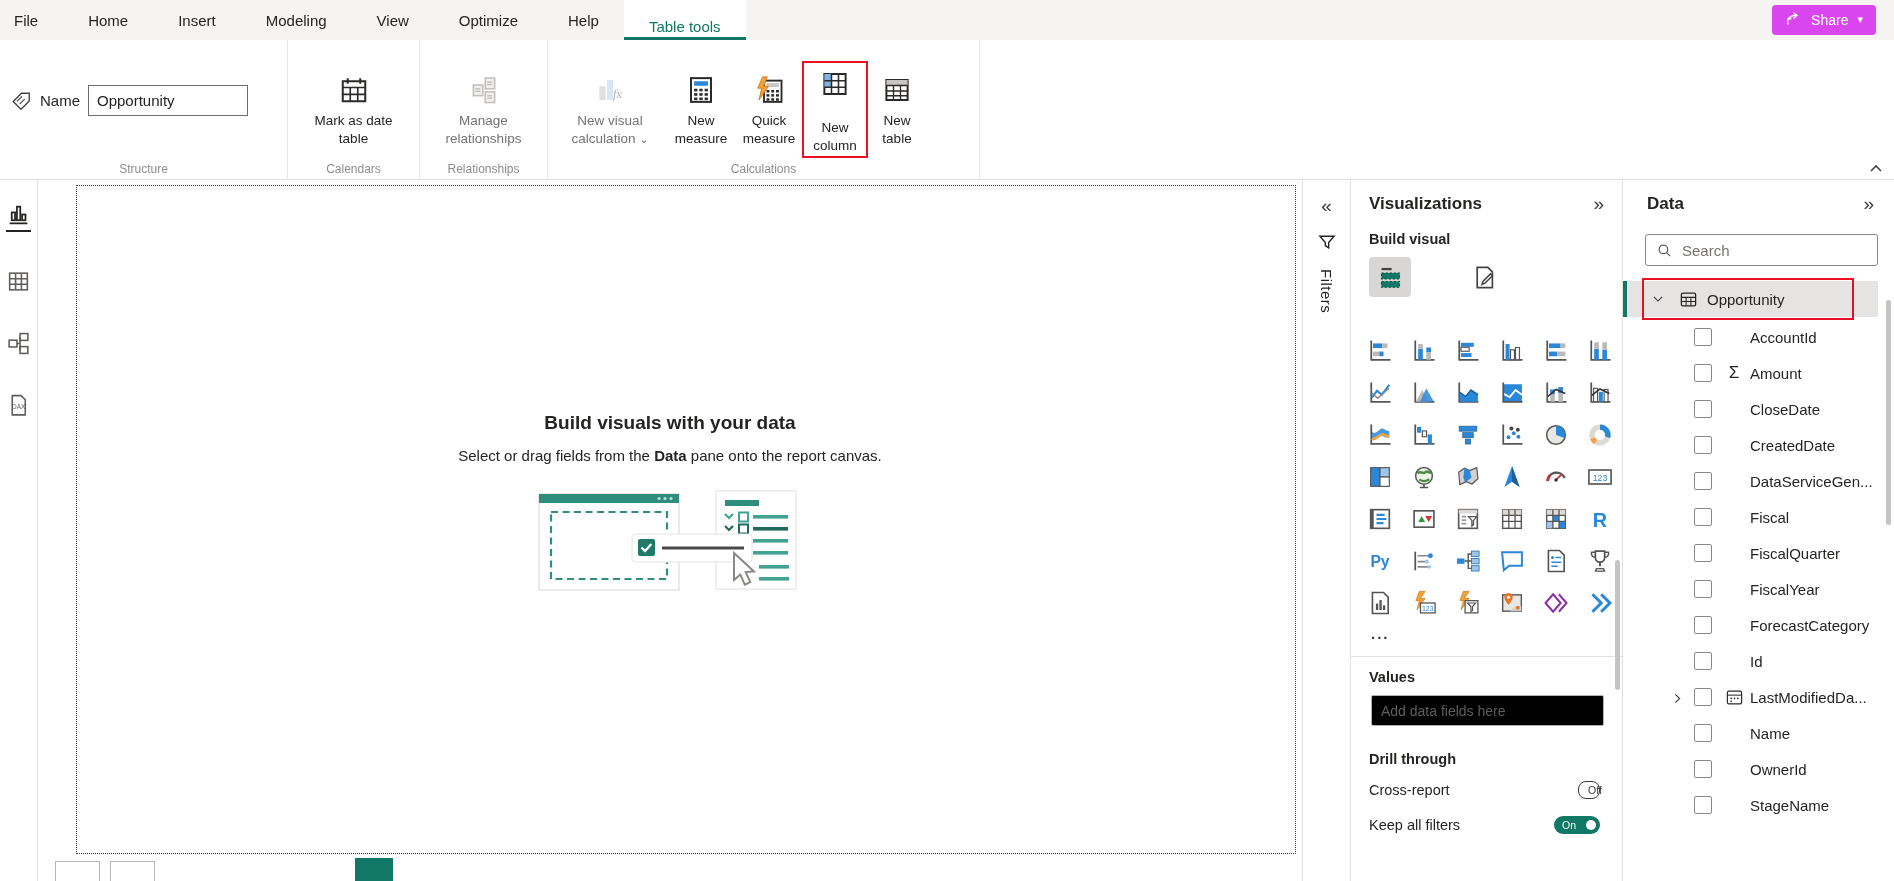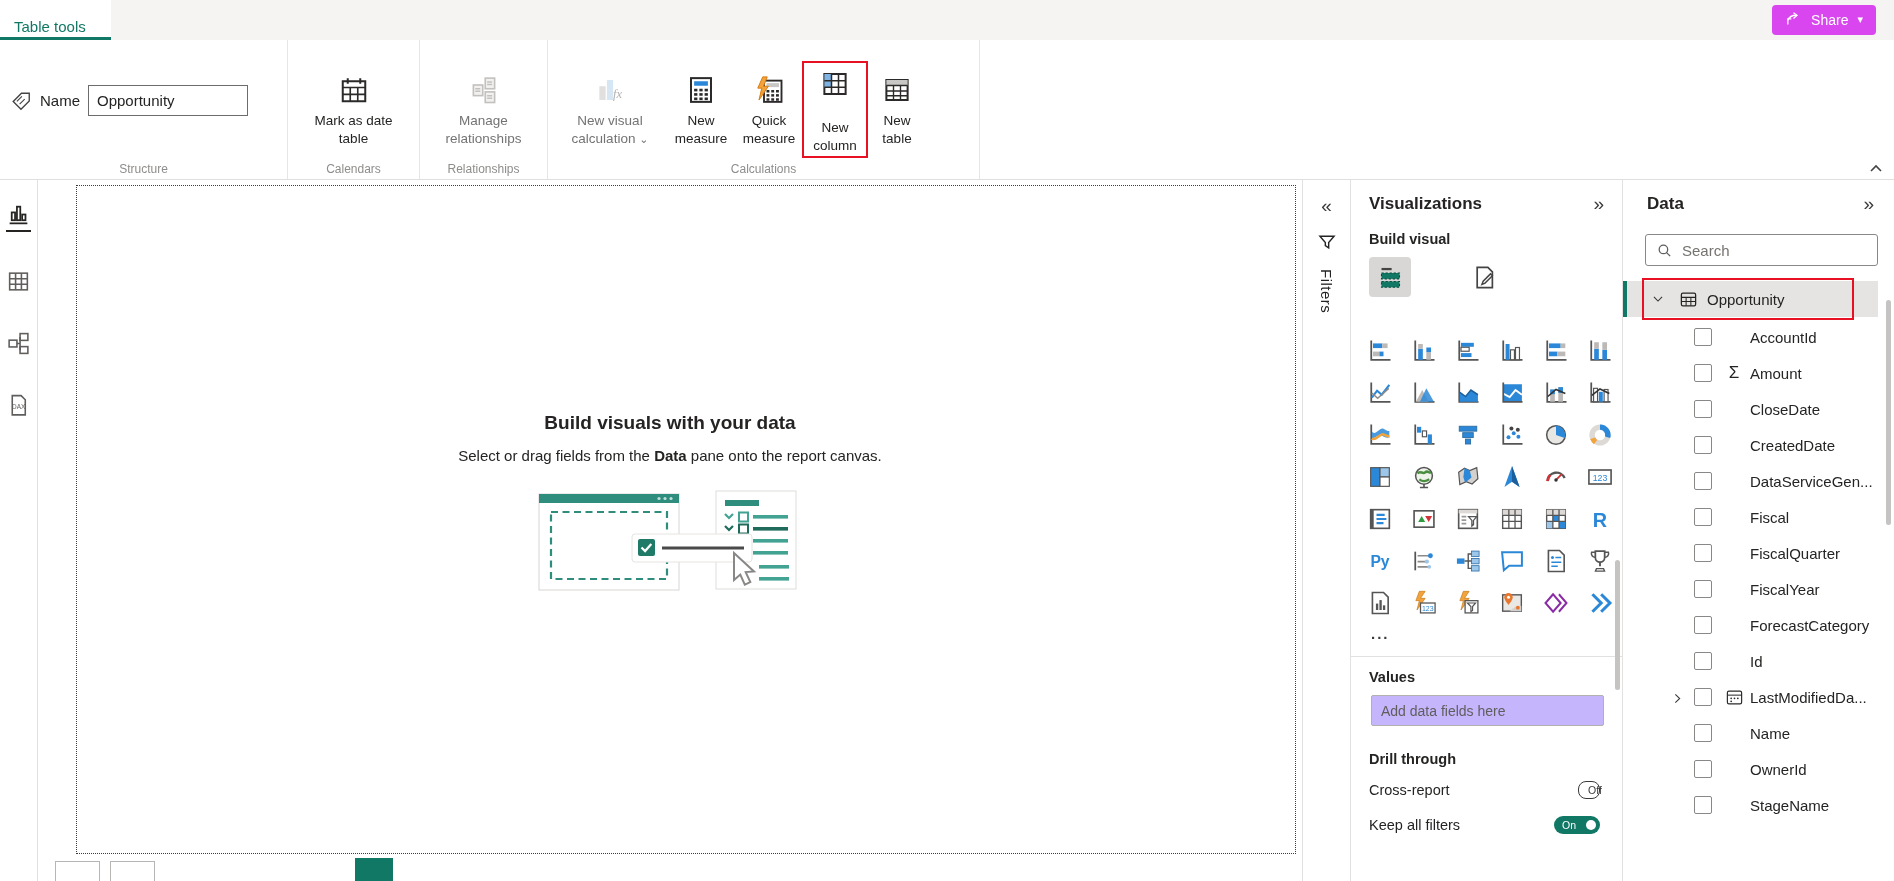--- a/index.html
+++ b/index.html
@@ -81,21 +81,21 @@
   .vis-tab svg { width:27px; height:27px; }
   .vis-grid { margin-top:40px; margin-left:-4px; width:250px; display:grid; grid-template-columns:repeat(6,1fr);
     row-gap:14px; justify-items:center;gap:14px; }
   .vis-cell { width:28px; height:28px; }
   .vis-cell svg { width:28px; height:28px; }
   .more-dots { margin:8px 0 0 2px; font-size:15px; font-weight:bold; color:#3b3a39; letter-spacing:2px; }
   .vis-divider { border-top:1px solid #e3e1df; margin:14px -12px 0 -18px; }
   .values-label, .drill-label { font-size:14.5px; font-weight:bold; }
   .values-label { margin-top:12px; }
   .field-well { margin:10px 6px 0 2px; height:31px; border:1px solid #b3b0ad; border-radius:2px;
-    font-size:14px; color:#605e5c; display:flex; align-items:center; padding:0 9px; background:#c4b5fd; }
+    font-size:14px; color:#605e5c; display:flex; align-items:center; padding:0 9px; background:#000000; }
   .drill-label { margin-top:25px; }
   .toggle-row { display:flex; align-items:center; margin-top:14px; padding-right:10px; }
   .toggle-row .trlabel { font-size:14.5px; }
   .toggle-off { margin-left:auto; width:22px; height:18px; border:1.5px solid #3b3a39; border-radius:8px;
     position:relative; display:flex; align-items:center;text-align:center; }
   .toggle-off .knob { width:10px; height:10px; border-radius:50%; background:#3b3a39; margin-left:3px; }
   .toggle-off .tstate { font-size:10.5px; color:#3b3a39; margin-left:6px; }
   .toggle-on { margin-left:auto; width:46px; height:18px; background:#117865; border-radius:10px;
     display:flex; align-items:center; }
   .toggle-on .tstate { font-size:10.5px; color:#fff; margin-left:8px; }
@@ -126,20 +126,29 @@
     font-size:17px; color:#252423; flex:none; }
   .fld-icon-slot .fld-ic { width:19px; height:19px; }
   .fld-name { font-size:15px; margin-left:3px; white-space:nowrap; }
 </style>
 </head>
 <body>
 
 <div class="app">
 
   <div class="menubar">
+    <div id="menu-items" style="display:flex;">
+        <div class="menu-item">File</div>
+        <div class="menu-item">Home</div>
+        <div class="menu-item">Insert</div>
+        <div class="menu-item">Modeling</div>
+        <div class="menu-item">View</div>
+        <div class="menu-item">Optimize</div>
+        <div class="menu-item">Help</div>
+      </div>
     <div class="menu-item active">Table tools</div>
     <button class="share-btn">
       <span style="display:flex;">
           <svg viewBox="0 0 24 24" fill="none" stroke="#fff" stroke-width="1.8">
             <path d="M4 19v-8h5"></path>
             <path d="M4 13c2-5 7-7 12-7"></path>
             <path d="M12 2.5L17 6l-5 4.5" fill="none"></path>
           </svg>
         </span>
       <span>Share</span>

